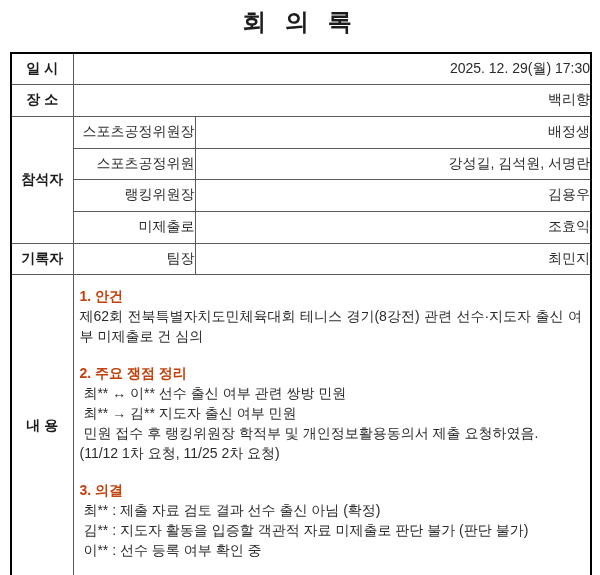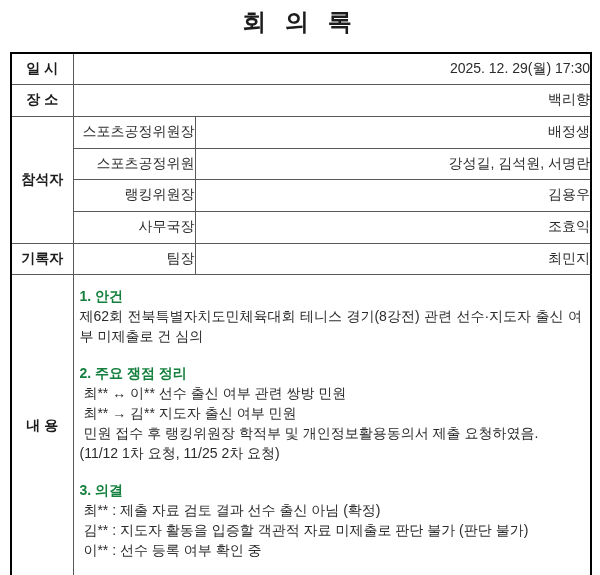--- a/index.html
+++ b/index.html
@@ -56,21 +56,21 @@
 
   tr.r-content { height: 294px; }
   td.content-cell {
     vertical-align: top;
     padding: 11px 8px 0 6px;
   }
   .section { margin-bottom: 17px; }
   .section-heading {
     font-weight: bold;
     line-height: 20px;
-    color: #15803d;
+    color: #c2410c;
   }
   .section-line {
     line-height: 20px;
     white-space: pre-wrap;
     text-align: justify;
   }
 </style>
 </head>
 <body>
 
@@ -103,21 +103,21 @@
     </tr>
     <tr class="r-small7">
       <td class="role-cell">스포츠공정위원</td>
       <td class="value-cell">강성길, 김석원, 서명란</td>
     </tr>
     <tr class="r-small">
       <td class="role-cell">랭킹위원장</td>
       <td class="value-cell">김용우</td>
     </tr>
     <tr class="r-small">
-      <td class="role-cell">사무국장</td>
+      <td class="role-cell">미제출로</td>
       <td class="value-cell">조효익</td>
     </tr>
 
     <tr class="r-small7">
       <td class="label-cell">기록자</td>
       <td class="role-cell">팀장</td>
       <td class="value-cell">최민지</td>
     </tr>
 
     <tr class="r-content">

